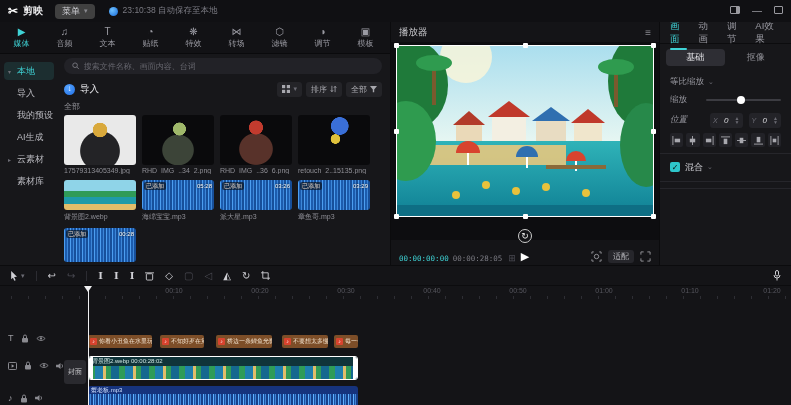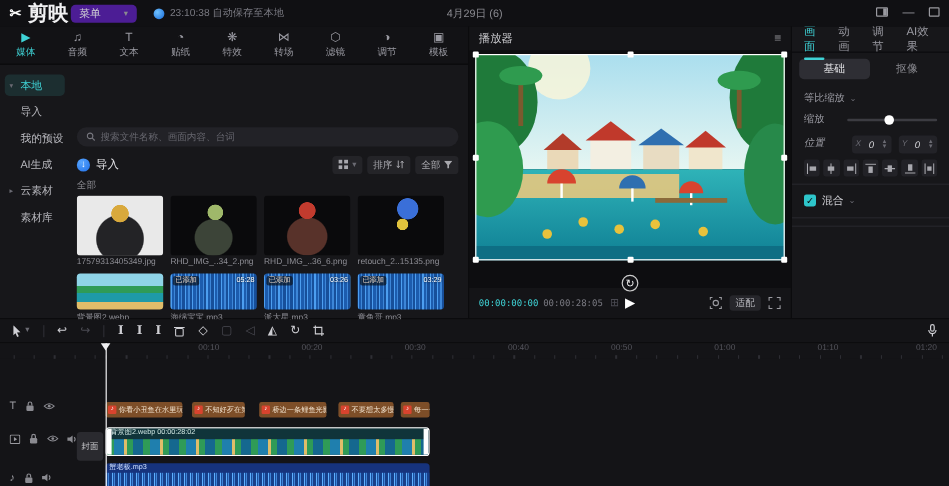--- a/index.html
+++ b/index.html
@@ -7,22 +7,22 @@
   .app {
     position: relative; width: 791px; height: 405px; overflow: hidden;
     background:#0b0b0d; color:#e6e6ea;
     font-family:"Liberation Sans", sans-serif; font-size:10px;
     -webkit-font-smoothing: antialiased; user-select:none;
   }
 
   
   .titlebar { position:absolute; left:0; top:0; width:791px; height:22px; background:#101013; display:flex; align-items:center; padding:0 8px; z-index:50; }
   .logo-mark { color:#fff; font-weight:bold; font-size:12px; letter-spacing:1px; margin-right:4px; }
-  .logo-text { color:#f0f0f2; font-size:17px; font-weight:bold; margin-right:2px; }
-  .menu-pill { background:#4c1d95; border-radius:4px; height:15px; padding:0 7px; display:flex; align-items:center; gap:19px; color:#cfcfd4; font-size:9px; }
+  .logo-text { color:#f0f0f2; font-size:10px; font-weight:bold; margin-right:12px; }
+  .menu-pill { background:#404040; border-radius:4px; height:15px; padding:0 7px; display:flex; align-items:center; gap:4px; color:#cfcfd4; font-size:9px; }
   .menu-pill .chev { font-size:7px; color:#8a8a90; }
   .autosave { display:flex; align-items:center; gap:5px; margin-left:14px; color:#7a7a82; font-size:8.5px; }
   .clouddot { width:9px; height:9px; border-radius:50%; background:radial-gradient(circle at 35% 35%, #6fc2ff, #1668d8); }
   .proj-title { position:absolute; left:0; right:0; text-align:center; color:#8a8a90; font-size:9px; pointer-events:none; }
   .win-ctrls { margin-left:auto; display:flex; gap:12px; align-items:center; z-index:2; }
   .win-ctrls span { color:#9a9aa0; font-size:10px; line-height:1; cursor:pointer; }
   .boxicon { display:inline-block; width:9px; height:8px; border:1px solid #9a9aa0; border-radius:1px; }
   .layouticon { display:inline-block; width:10px; height:8px; border:1px solid #9a9aa0; border-radius:1px; position:relative; }
   .layouticon::after{ content:""; position:absolute; right:0; top:0; bottom:0; width:3px; background:#9a9aa0; }
 
@@ -40,21 +40,21 @@
   .ttab.active { color:#3fd3d6; }
 
   .panel-body { display:flex; height:210px; }
   .sidebar { width:58px; padding-top:6px; }
   .side-item { height:22px; display:flex; align-items:center; gap:3px; padding-left:8px; color:#b8b8be; font-size:9px; cursor:pointer; position:relative; }
   .side-item .tri { font-size:6px; color:#6b6b73; width:6px; }
   .side-item.active { color:#3fd3d6; }
   .side-item.active .pill { position:absolute; left:4px; right:4px; top:2px; bottom:2px; background:rgba(63,211,214,.12); border-radius:4px; }
   .side-item > span { position:relative; }
 
-  .lib { flex:1; padding:4px 8px 0 6px; position:relative;margin-top:48px; }
+  .lib { flex:1; padding:4px 8px 0 6px; position:relative; }
   .searchbox { height:16px; background:#222227; border-radius:8px; display:flex; align-items:center; gap:4px; padding:0 8px; }
   .searchbox input { background:transparent; border:none; outline:none; color:#d0d0d4; font-size:8px; width:100%; font-family:"Liberation Sans",sans-serif; }
   .searchbox input::placeholder { color:#66666e; }
   .lib-toolbar { height:24px; display:flex; align-items:center; margin-top:3px; }
   .import-btn { display:flex; align-items:center; gap:5px; cursor:pointer; }
   .import-ic { width:11px; height:11px; border-radius:50%; background:radial-gradient(circle at 35% 30%, #59a6ff, #1f6fe8); display:flex; align-items:center; justify-content:center; color:#fff; font-size:8px; line-height:1; }
   .import-lb { color:#e8e8ec; font-size:9.5px; }
   .lib-tools { margin-left:auto; display:flex; gap:4px; }
   .tool-pill { height:15px; background:#242428; border-radius:3px; display:flex; align-items:center; gap:3px; padding:0 5px; color:#a8a8ae; font-size:8px; cursor:pointer; }
   .group-label { color:#8a8a90; font-size:8px; height:12px; }
@@ -70,21 +70,21 @@
 
   
   .pl-header { height:20px; display:flex; align-items:center; padding:0 8px; }
   .pl-title { color:#c8c8cc; font-size:9.5px; }
   .pl-menu { margin-left:auto; color:#8a8a90; font-size:10px; cursor:pointer; }
   .stage { position:absolute; left:0; top:20px; width:268px; height:198px; background:#0d0d10; }
   .canvas { position:absolute; left:5px; top:3px; width:258px; height:172px; }
   .sel { position:absolute; inset:0; border:1.5px solid #fff; pointer-events:none; }
   .hdl { position:absolute; width:5px; height:5px; background:#fff; border-radius:1px; }
   .rot-handle { position:absolute; left:50%; transform:translateX(-50%); bottom:-26px; width:14px; height:14px; border-radius:50%; background:rgba(20,20,24,.8); border:1px solid #ccc; color:#eee; font-size:9px; display:flex; align-items:center; justify-content:center; }
-  .pl-bottom { position:absolute; left:0; bottom:2px; width:268px; height:22px; display:flex; align-items:center; padding:0 8px; gap:4px; }
+  .pl-bottom { position:absolute; left:0; bottom:2px; width:268px; height:22px; display:flex; align-items:flex-end; padding:0 8px; gap:4px; }
   .tc { font-family:"DejaVu Sans Mono", monospace; font-size:7.5px; }
   .tc.cur { color:#3fd3d6; } .tc.tot { color:#7a7a82; }
   .gridic { color:#4a4a52; font-size:9px; margin-left:2px; }
   .play-btn { position:absolute; left:50%; transform:translateX(-50%); color:#fff; font-size:11px; cursor:pointer; }
   .pl-right { margin-left:auto; display:flex; align-items:center; gap:6px; }
   .fit-pill { background:#26262b; border-radius:3px; color:#b8b8be; font-size:8px; padding:1px 5px; cursor:pointer; }
 
   
   .ins-tabs { height:22px; display:flex; align-items:center; padding:0 10px; gap:11px; border-bottom:1px solid #0c0c0e; }
   .ins-tab { color:#9a9aa2; font-size:9.5px; cursor:pointer; position:relative; padding:4px 0; }
@@ -152,21 +152,20 @@
     <span class="logo-mark">✂</span>
     <span class="logo-text">剪映</span>
     <div class="menu-pill">
       <span>菜单</span>
       <span class="chev">▾</span>
     </div>
     <div class="autosave">
       <span class="clouddot"></span>
       <span>23:10:38 自动保存至本地</span>
     </div>
-    <div class="proj-title">4月29日 (6)</div>
     <div class="win-ctrls">
       <span><span class="layouticon"></span></span>
       <span>—</span>
       <span><span class="boxicon"></span></span>
     </div>
   </div>
 
   <div class="main">
 
     <div class="left-panel">

